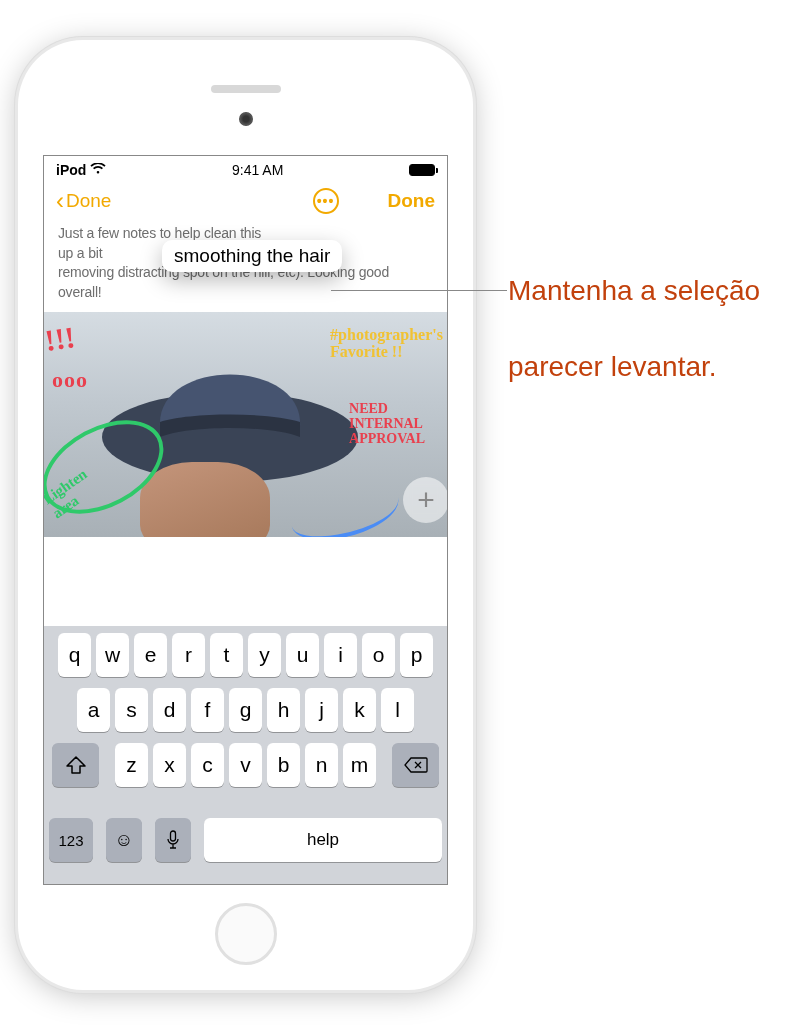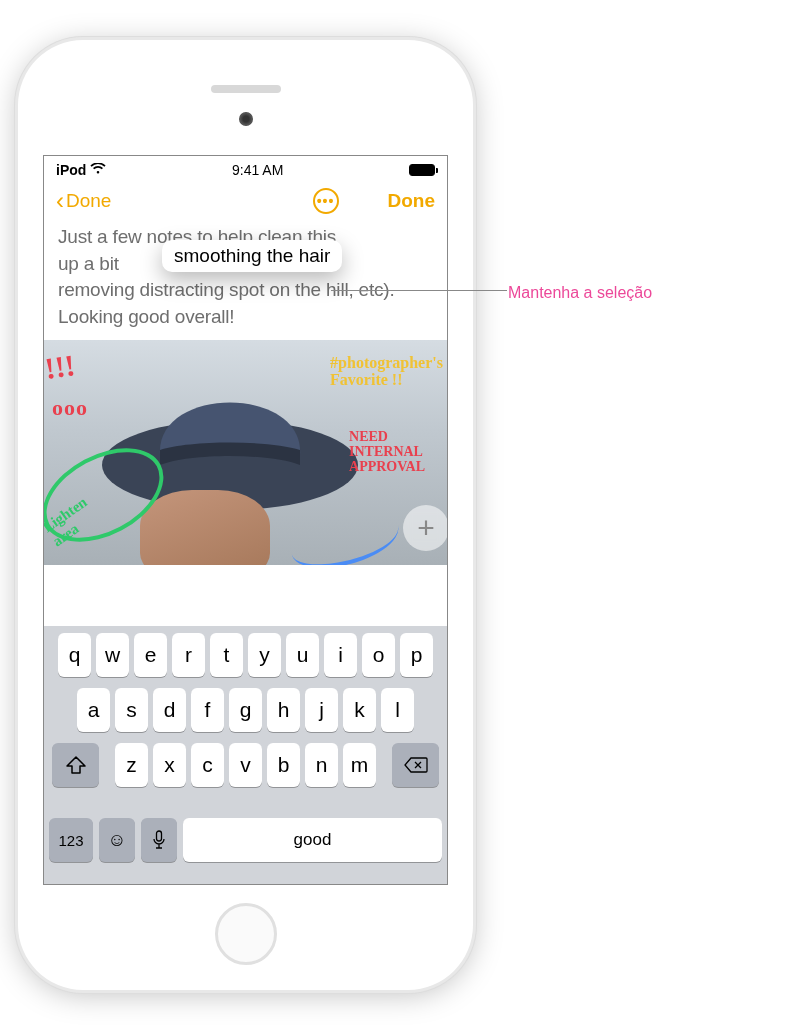--- a/index.html
+++ b/index.html
@@ -83,21 +83,21 @@
     }
     .nav-left { display:flex; align-items:center; color:#f2a900; font-size:19px;}
     .chevron { font-size: 24px; font-weight: 400; margin-right: 2px; line-height: 0.8;}
     .nav-right { display:flex; align-items:center; gap: 18px; }
     .more-icon {
       width: 26px; height:26px; border: 2px solid #f2a900; border-radius:50%; display:flex; align-items:center; justify-content:center; color:#f2a900; font-size:14px; letter-spacing:1px; font-weight:700;
     }
     .done { color:#f2a900; font-size:19px; font-weight:600;padding-left:31px;}
     .content { padding: 0 14px; }
     .note-text {
-      font-size: 19px; color:#6e6e6e; line-height: 1.4; letter-spacing: -0.2px;
+      font-size: 14px; color:#6e6e6e; line-height: 1.4; letter-spacing: -0.2px;
     }
     .lift-bubble {
       position:absolute; top: 84px; left: 118px; background:#fff; border-radius: 10px; padding: 5px 12px; box-shadow: 0 8px 22px rgba(0,0,0,0.28); font-size:19px; color:#000000;
     }
     .photo-area {
       margin-top: 10px; margin-left:-14px; margin-right:-14px; height: 225px; position:relative; overflow:hidden;
       background: linear-gradient(180deg, #d5dce2 0%, #c0c8cf 40%, #a8b0b6 100%);
     }
     .hat {
       position:absolute; left: 70px; top: 5px; width: 260px; height: 180px;
@@ -114,30 +114,30 @@
     .lighten-text { left:15px; top:165px; color:#2fc96a; font-size:15px; transform:rotate(-35deg);}
     .blue-line { position:absolute; left:260px; top:175px; width:110px; height:50px; border-bottom:4px solid #4a8cf5; border-radius: 0 0 60% 40%; transform:rotate(-10deg);}
     .add-circle { position:absolute; right:12px; bottom:14px; width:46px; height:46px; background:rgba(255,255,255,0.55); border-radius:50%; display:flex; align-items:center; justify-content:center; color:#888; font-size:30px; font-weight:300; backdrop-filter: blur(4px);}
     .keyboard { position:absolute; bottom:0; left:0; right:0; background:#d1d4d9; padding: 7px 4px 5px; }
     .kb-row { display:flex; justify-content:center; gap:5px; margin-bottom:11px;}
     .key { background:#fff; border-radius:6px; height:44px; width:33px; display:flex; align-items:center; justify-content:center; font-size:21px; color:#000; box-shadow:0 1px 0 rgba(0,0,0,0.3);}
     .key-sp { background:#abb0ba; }
     .key-wide { width: 47px; }
     .kb-row3 { padding: 0 4px; justify-content: space-between; }
     .kb-row3-inner { display:flex; gap:5px; }
-    .kb-row4 { display:flex; gap:6px; padding: 15px 1px; margin-bottom:2px;margin-top:16px;}
+    .kb-row4 { display:flex; gap:13px; padding: 15px 1px; margin-bottom:2px;margin-top:16px;}
     .key-123 { width:44px; background:#abb0ba; font-size:15px;}
     .key-emoji { width:36px; background:#abb0ba; font-size:19px;}
     .key-mic { width:36px; background:#abb0ba;}
     .key-space { flex:1; font-size:17px;}
     .key-return { width:80px; background:#abb0ba; font-size:17px;}
     .shift-icon, .bksp-icon, .mic-svg { display:block; }
 
     .callout {
-      position:absolute; left: 508px; top: 282px; font-size: 16px; color:#ec4899; line-height:1.35; width: 260px;
+      position:absolute; left: 508px; top: 272px; font-size: 28px; color:#c2410c; line-height:1.35; width: 260px;
     }
     .callout-line {
       position:absolute; left:331px; top:290px; width:176px; height:1px; background:#888;
     }
   </style>
 </head>
 <body>
 
 <div class="device-frame">
   <div class="camera"></div>
@@ -261,24 +261,25 @@
         <div class="key key-123">123</div>
         <div class="key key-emoji">
           <span>☺</span>
         </div>
         <div class="key key-mic">
           <svg class="mic-svg" width="14" height="20" viewBox="0 0 14 20">
               <rect x="4.5" y="1" width="5" height="10" rx="2.5" fill="none" stroke="#000" stroke-width="1.3"></rect>
               <path d="M2 9 A5 5 0 0 0 12 9 M7 14 V18 M4 18 H10" fill="none" stroke="#000" stroke-width="1.3"></path>
             </svg>
         </div>
-        <div class="key key-space">good</div>
+        <div class="key key-space">help</div>
       </div>
     </div>
 
   </div>
 </div>
 
 <div class="callout-line"></div>
 <div class="callout">
   <span>Mantenha a seleção</span><br>
   <br>
+  <span>parecer levantar.</span>
 </div>
 
 </body></html>

